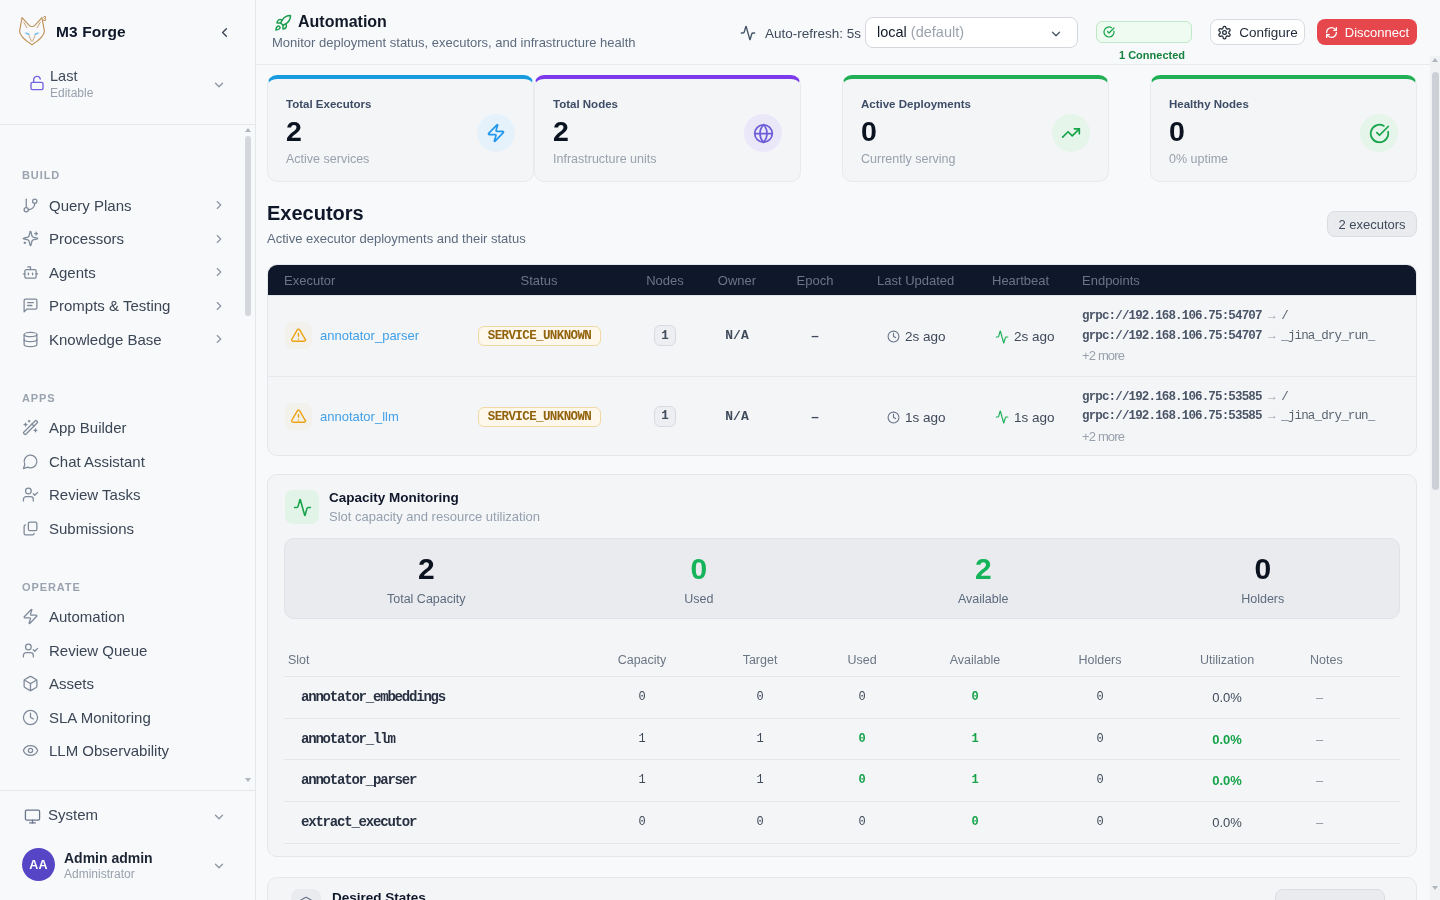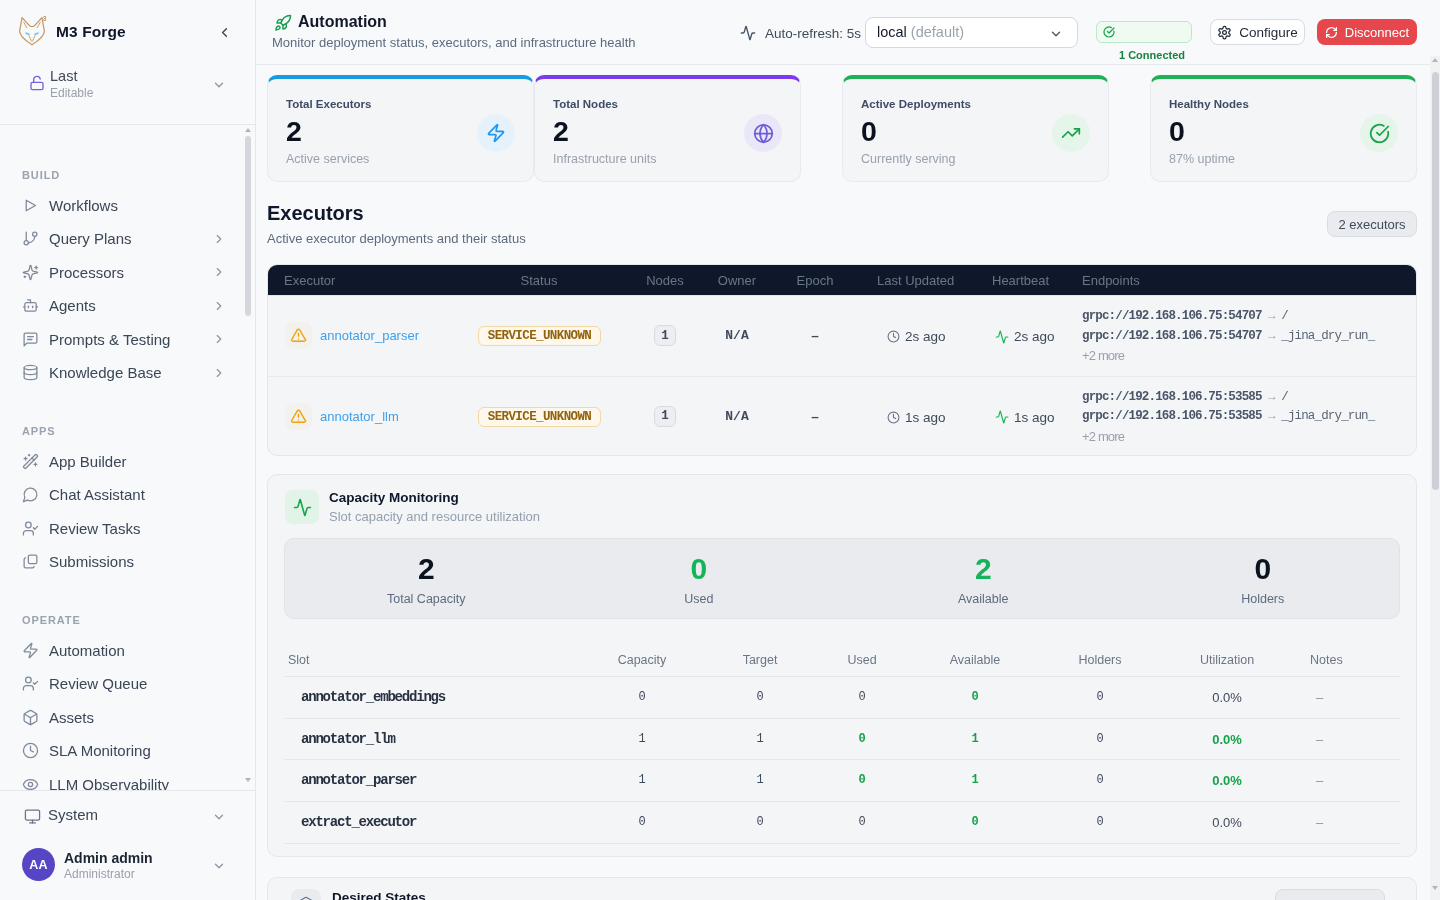--- a/index.html
+++ b/index.html
@@ -145,26 +145,20 @@
         <path d="M7 11V7a5 5 0 0 1 9.9-1"></path>
       </svg>
     <div class="ws-name">Last</div>
     <div class="ws-sub">Editable</div>
     <svg class="i ws-chev" width="14" height="14" viewBox="0 0 24 24" fill="none" stroke="currentColor" stroke-width="2.2" stroke-linecap="round" stroke-linejoin="round">
         <polyline points="6 9 12 15 18 9"></polyline>
       </svg>
     <div class="sb-div"></div>
     <nav class="nav">
       <div class="sec first">BUILD</div>
-      <div class="item">
-          <svg class="i" width="17" height="17" viewBox="0 0 24 24" fill="none" stroke="currentColor" stroke-width="1.8" stroke-linecap="round" stroke-linejoin="round">
-            <path d="M6 4.5 19 12 6 19.5Z"></path>
-          </svg>
-          <span>Workflows</span>
-        </div>
       <div class="item">
           <svg class="i" width="17" height="17" viewBox="0 0 24 24" fill="none" stroke="currentColor" stroke-width="1.8" stroke-linecap="round" stroke-linejoin="round">
             <line x1="6" x2="6" y1="3" y2="15"></line>
             <circle cx="18" cy="6" r="3"></circle>
             <circle cx="6" cy="18" r="3"></circle>
             <path d="M18 9a9 9 0 0 1-9 9"></path>
           </svg>
           <span>Query Plans</span>
           <svg class="i rch" width="14" height="14" viewBox="0 0 24 24" fill="none" stroke="currentColor" stroke-width="2" stroke-linecap="round" stroke-linejoin="round">
             <polyline points="9 18 15 12 9 6"></polyline>
@@ -380,21 +374,21 @@
         <div class="c-ico">
             <svg class="i" width="20" height="20" viewBox="0 0 24 24" fill="none" stroke="currentColor" stroke-width="2" stroke-linecap="round" stroke-linejoin="round">
               <polyline points="22 7 13.5 15.5 8.5 10.5 2 17"></polyline>
               <polyline points="16 7 22 7 22 13"></polyline>
             </svg>
           </div>
       </div>
       <div class="card b4">
         <div class="c-lab">Healthy Nodes</div>
           <div class="c-val">0</div>
-          <div class="c-sub">87% uptime</div>
+          <div class="c-sub">0% uptime</div>
         <div class="c-ico">
             <svg class="i" width="21" height="21" viewBox="0 0 24 24" fill="none" stroke="currentColor" stroke-width="2" stroke-linecap="round" stroke-linejoin="round">
               <path d="M21.8 10A10 10 0 1 1 17 3.34"></path>
               <path d="m9 11 3 3L22 4"></path>
             </svg>
           </div>
       </div>
     </div>
     <div class="ex-h2">Executors</div>
     <div class="ex-sub">Active executor deployments and their status</div>

